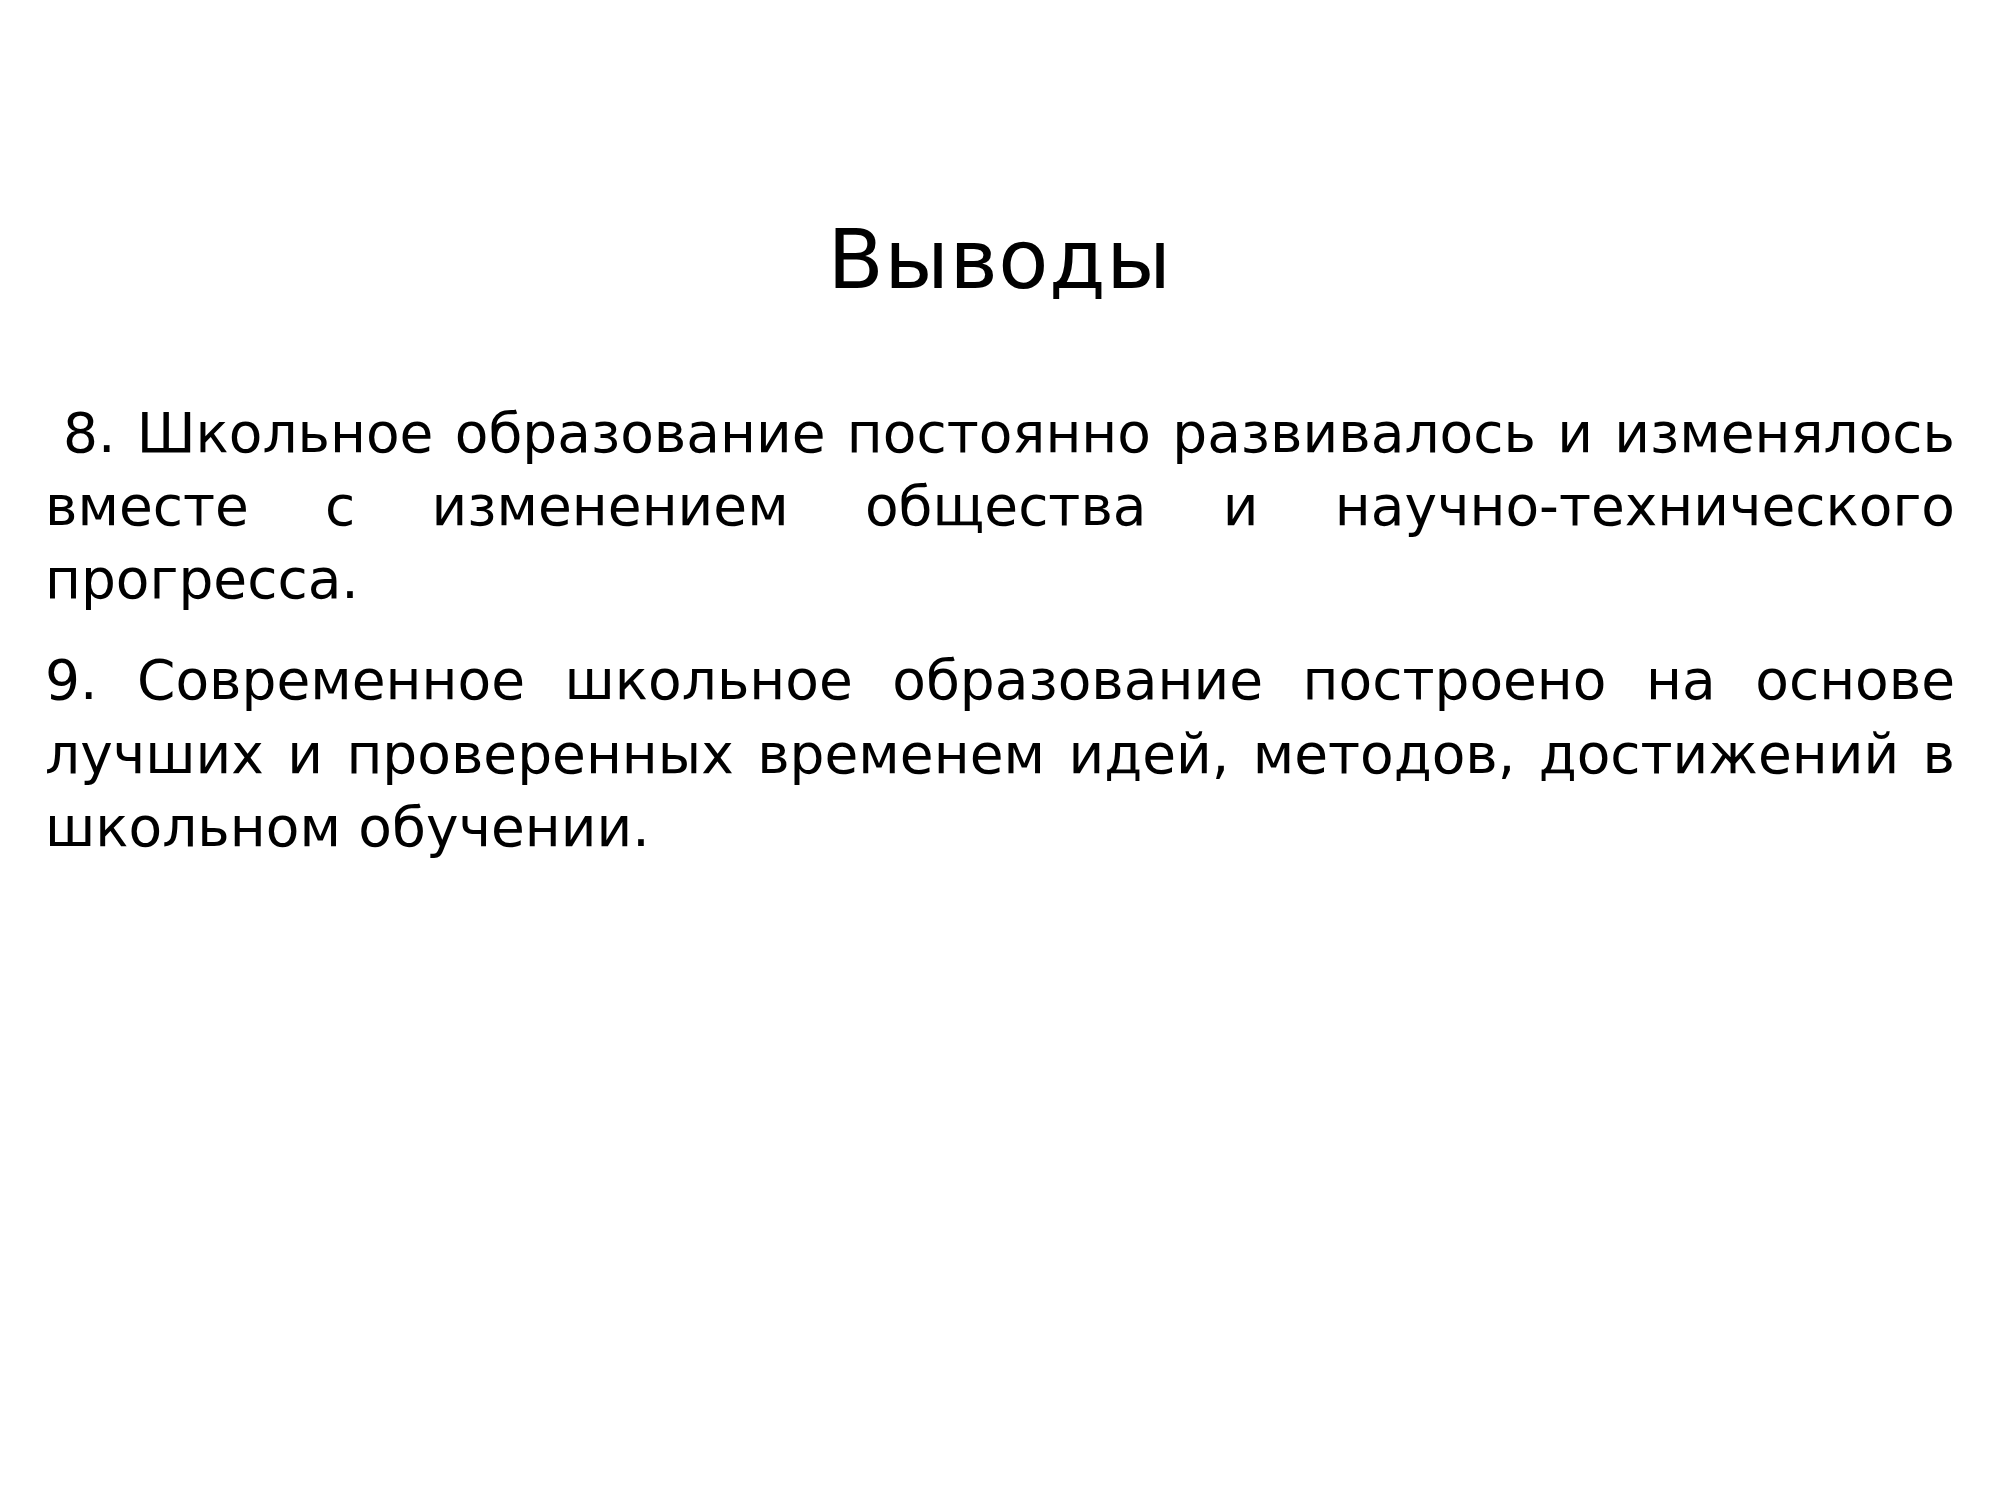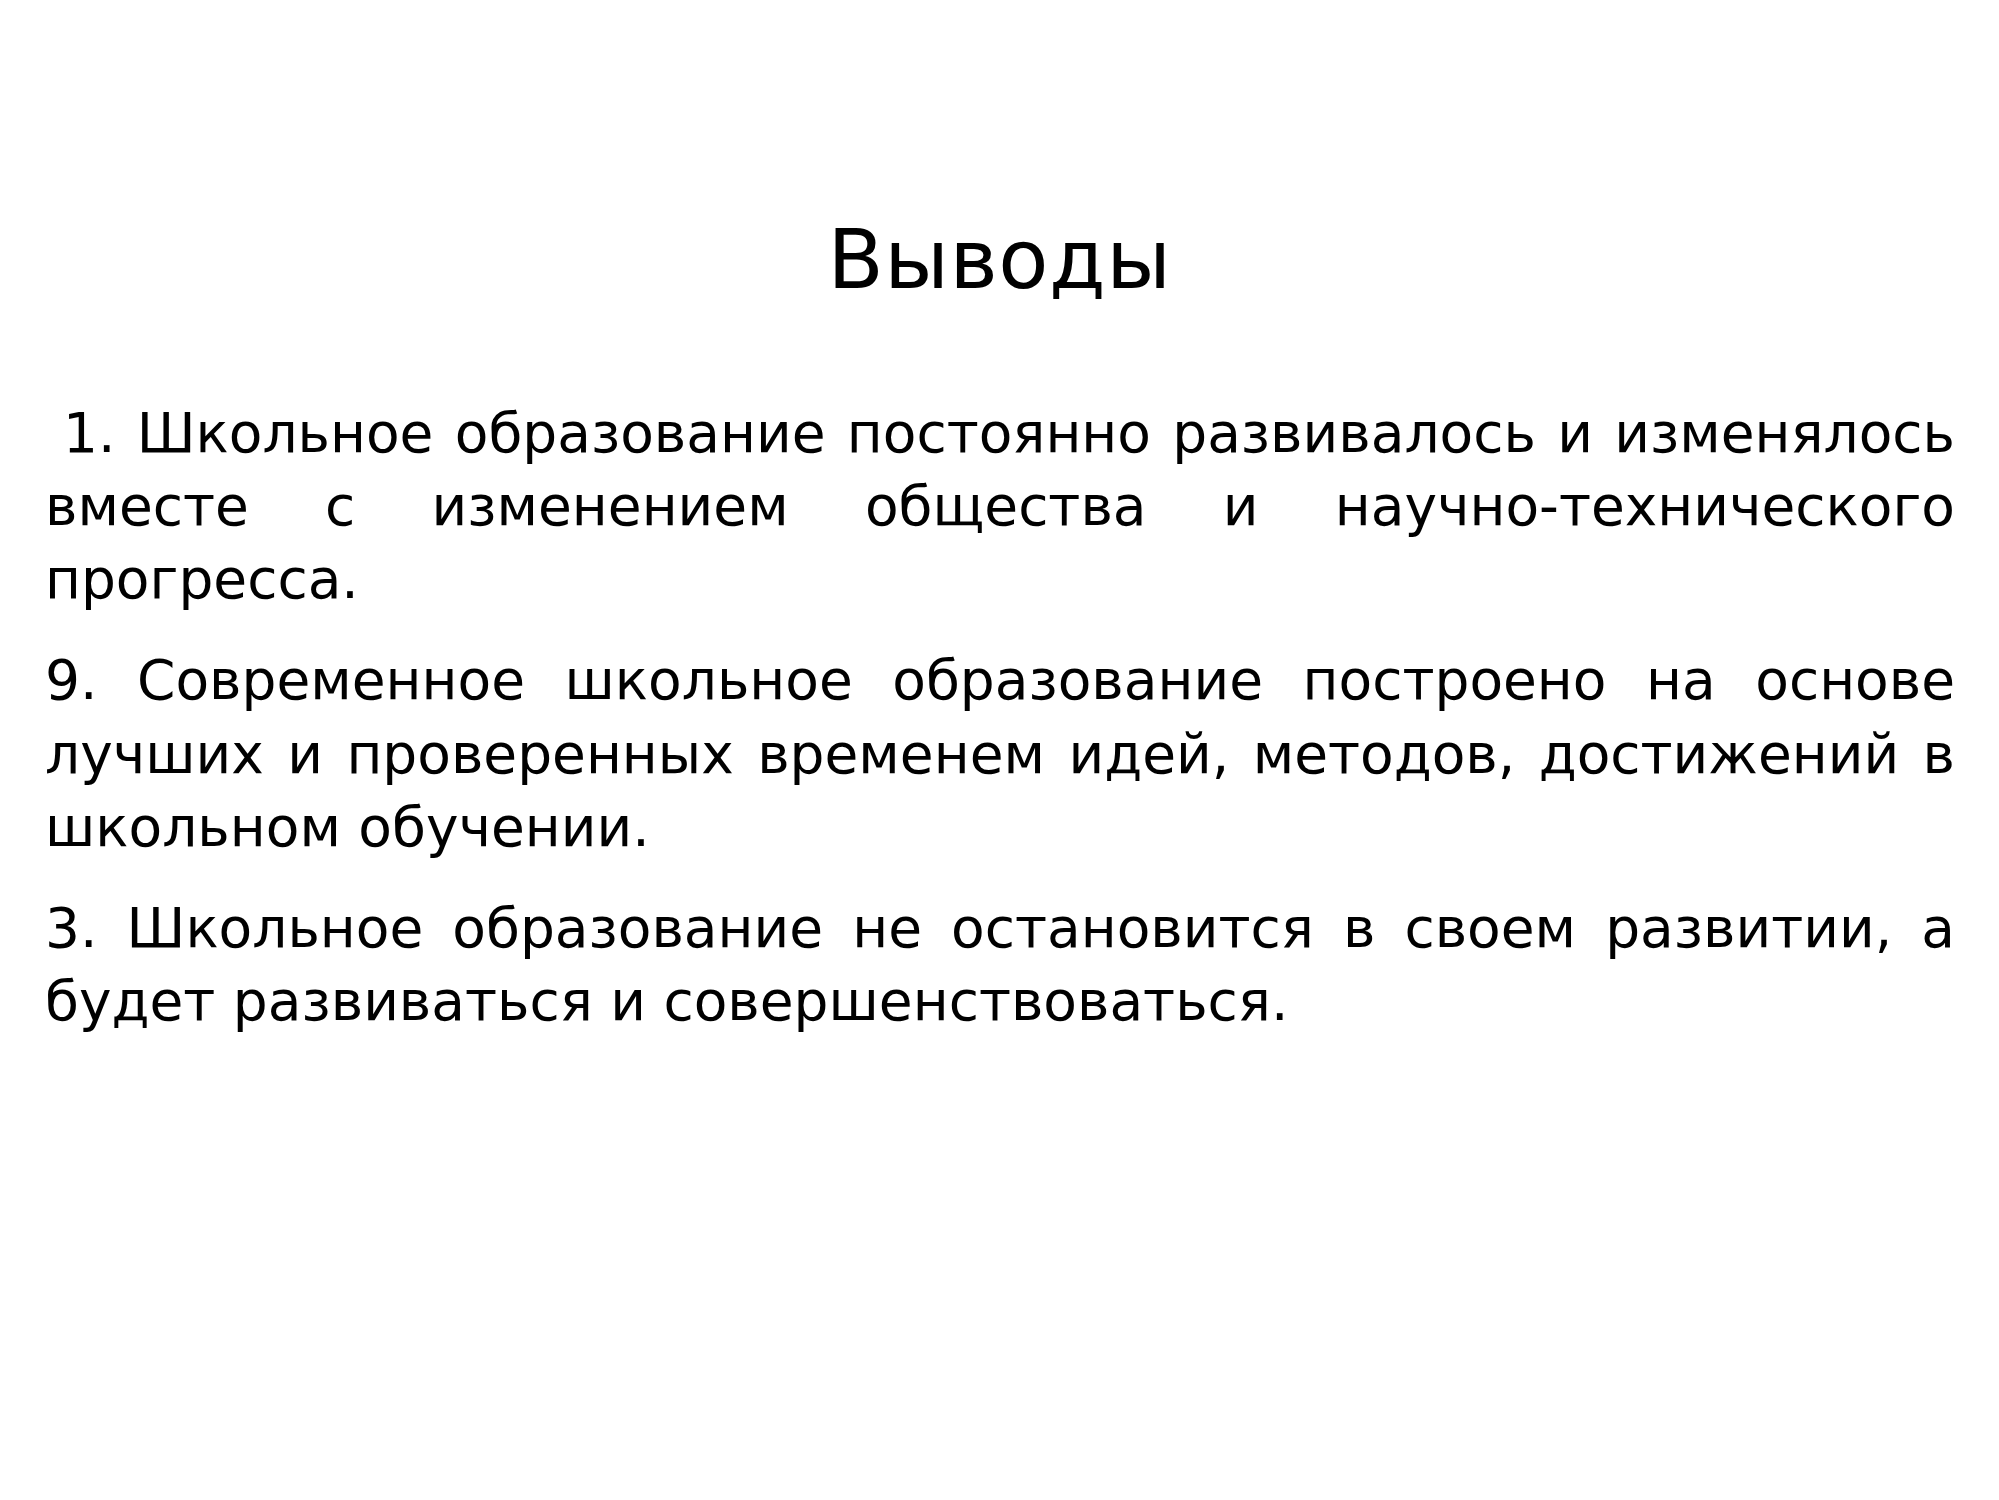--- a/index.html
+++ b/index.html
@@ -56,18 +56,17 @@
   }
 </style>
 </head>
 <body>
 
 <div class="slide">
 
   <h1 class="slide-title">Выводы</h1>
 
   <div class="body-block">
-    <p class="para p1"> 1. Школьное образование постоянно развивалось и изменялось вместе с изменением общества и научно-технического прогресса.</p>
+    <p class="para p1"> 8. Школьное образование постоянно развивалось и изменялось вместе с изменением общества и научно-технического прогресса.</p>
     <p class="para p2">9. Современное школьное  образование построено на основе лучших и проверенных временем идей, методов, достижений в школьном обучении.</p>
-    <p class="para p3">3. Школьное  образование не остановится в своем развитии, а будет развиваться и совершенствоваться.</p>
   </div>
 
 </div>
 
 </body></html>

